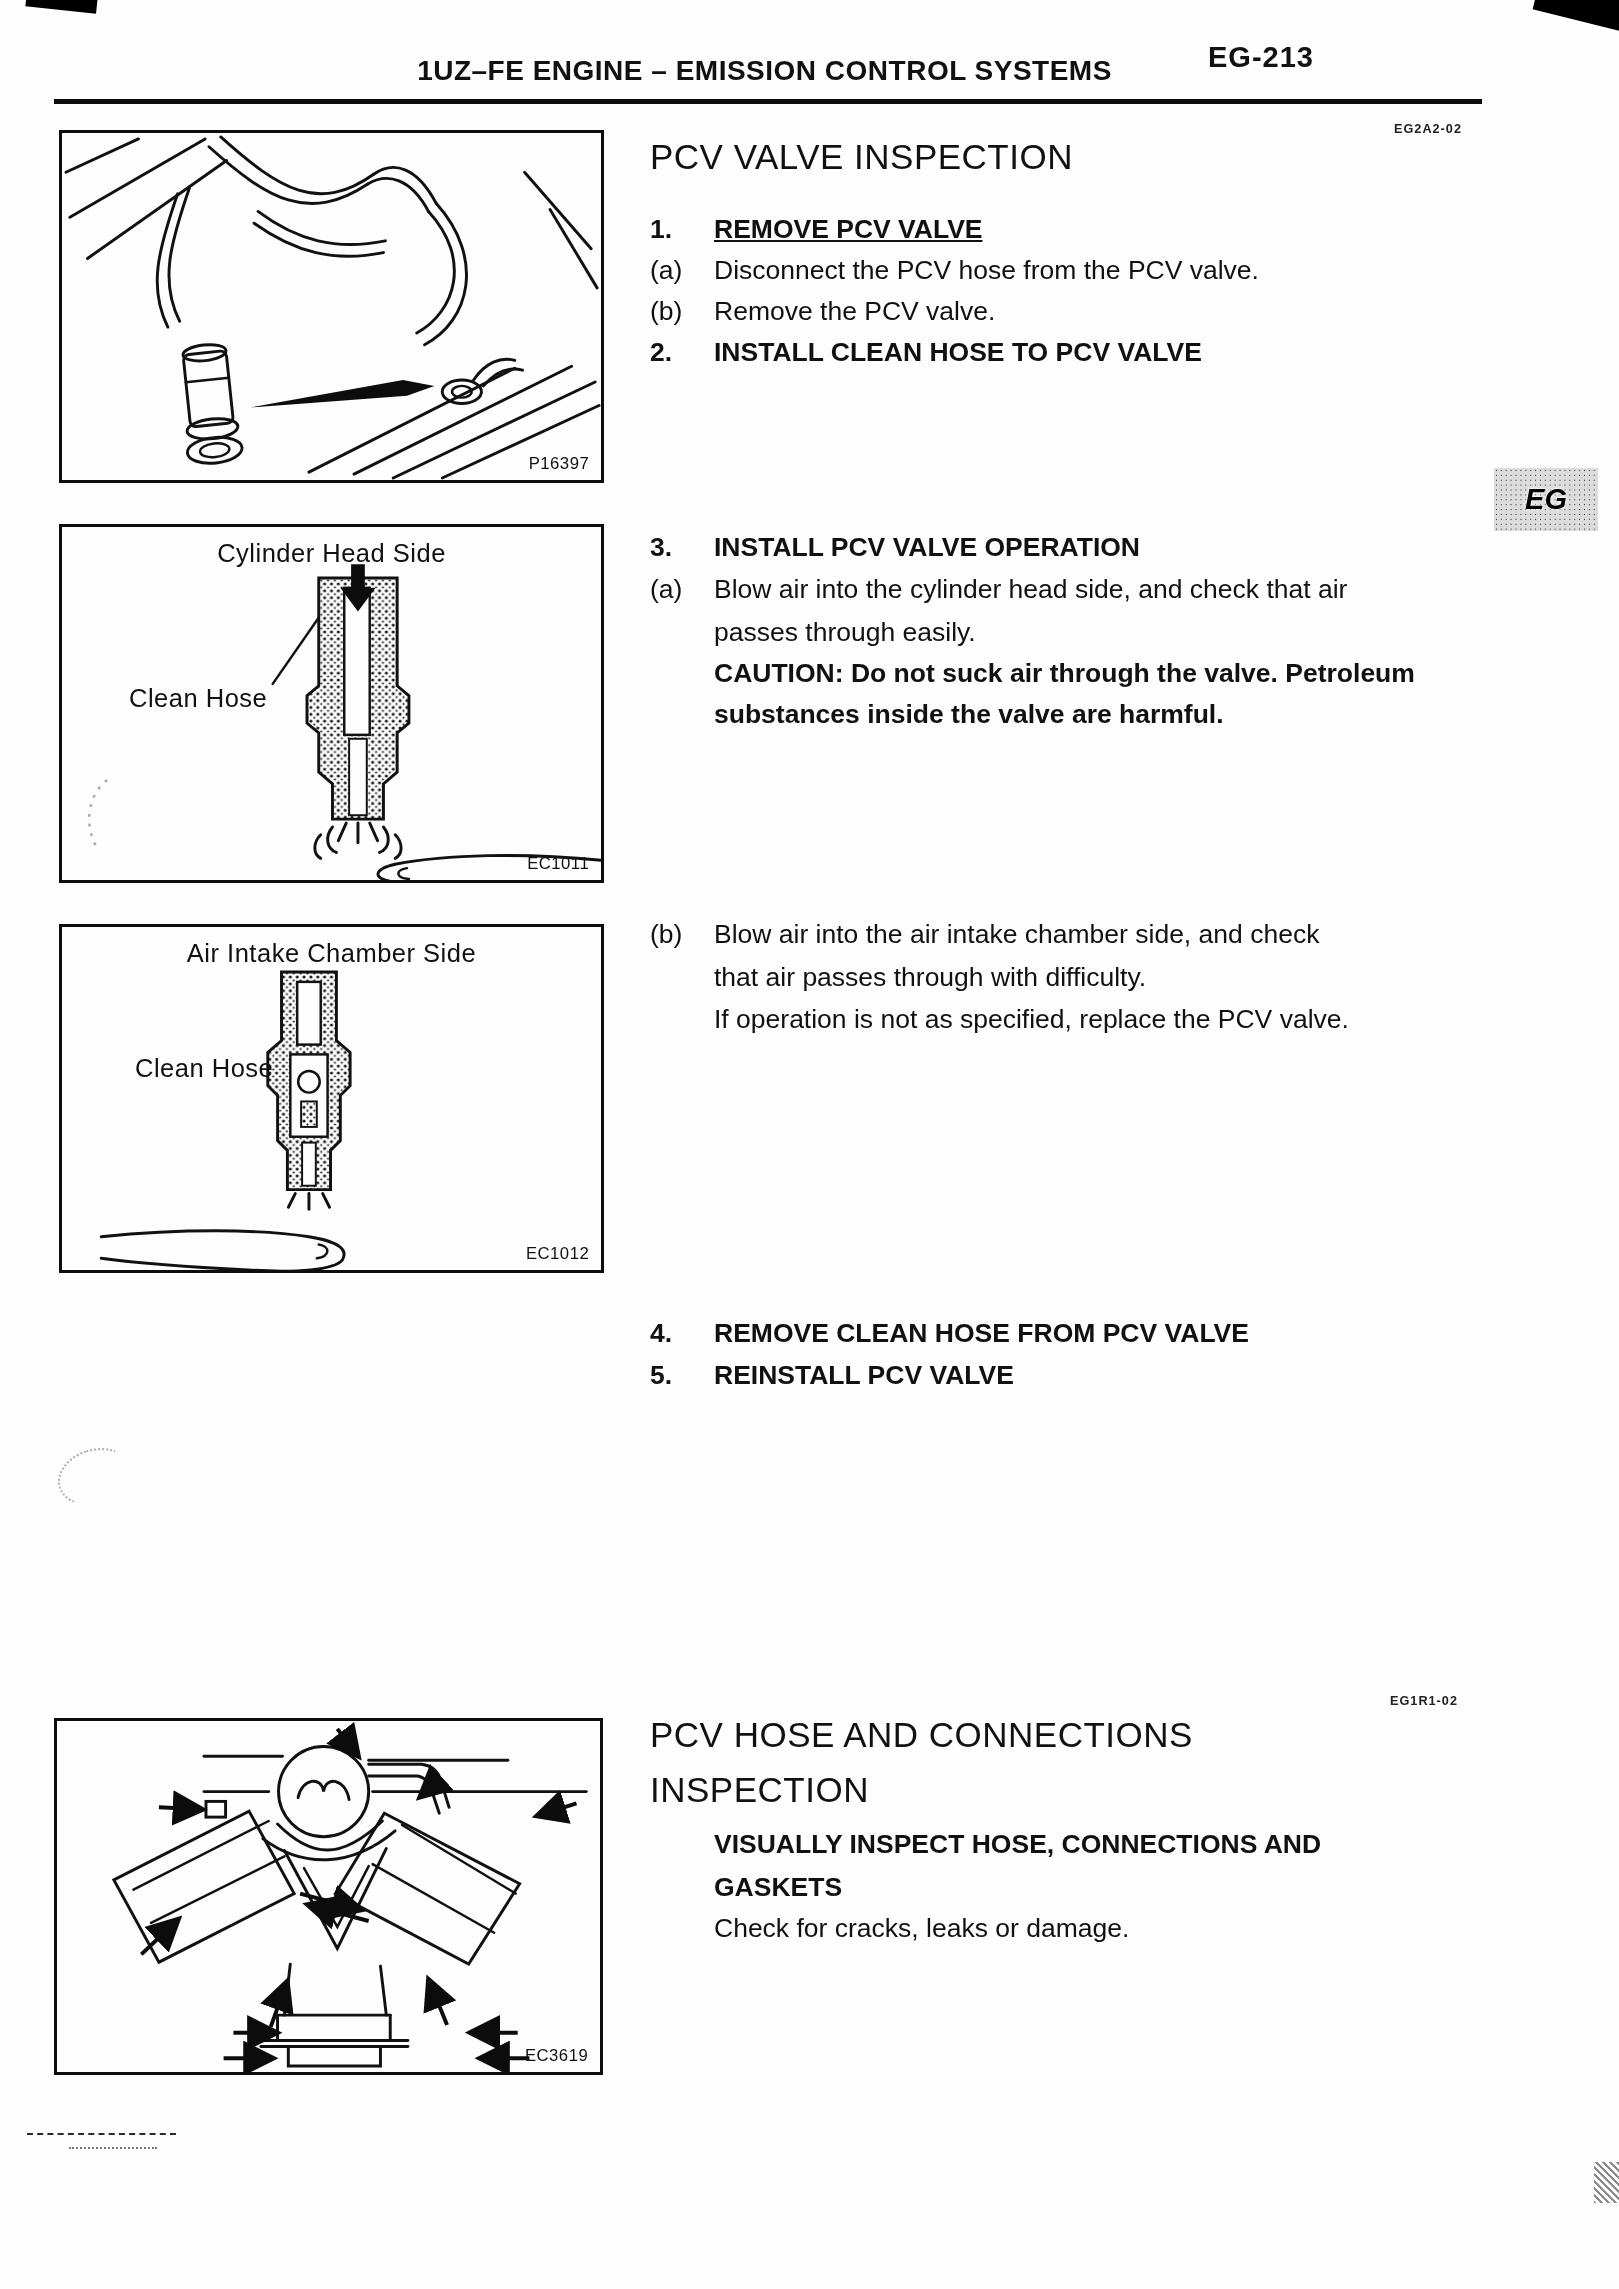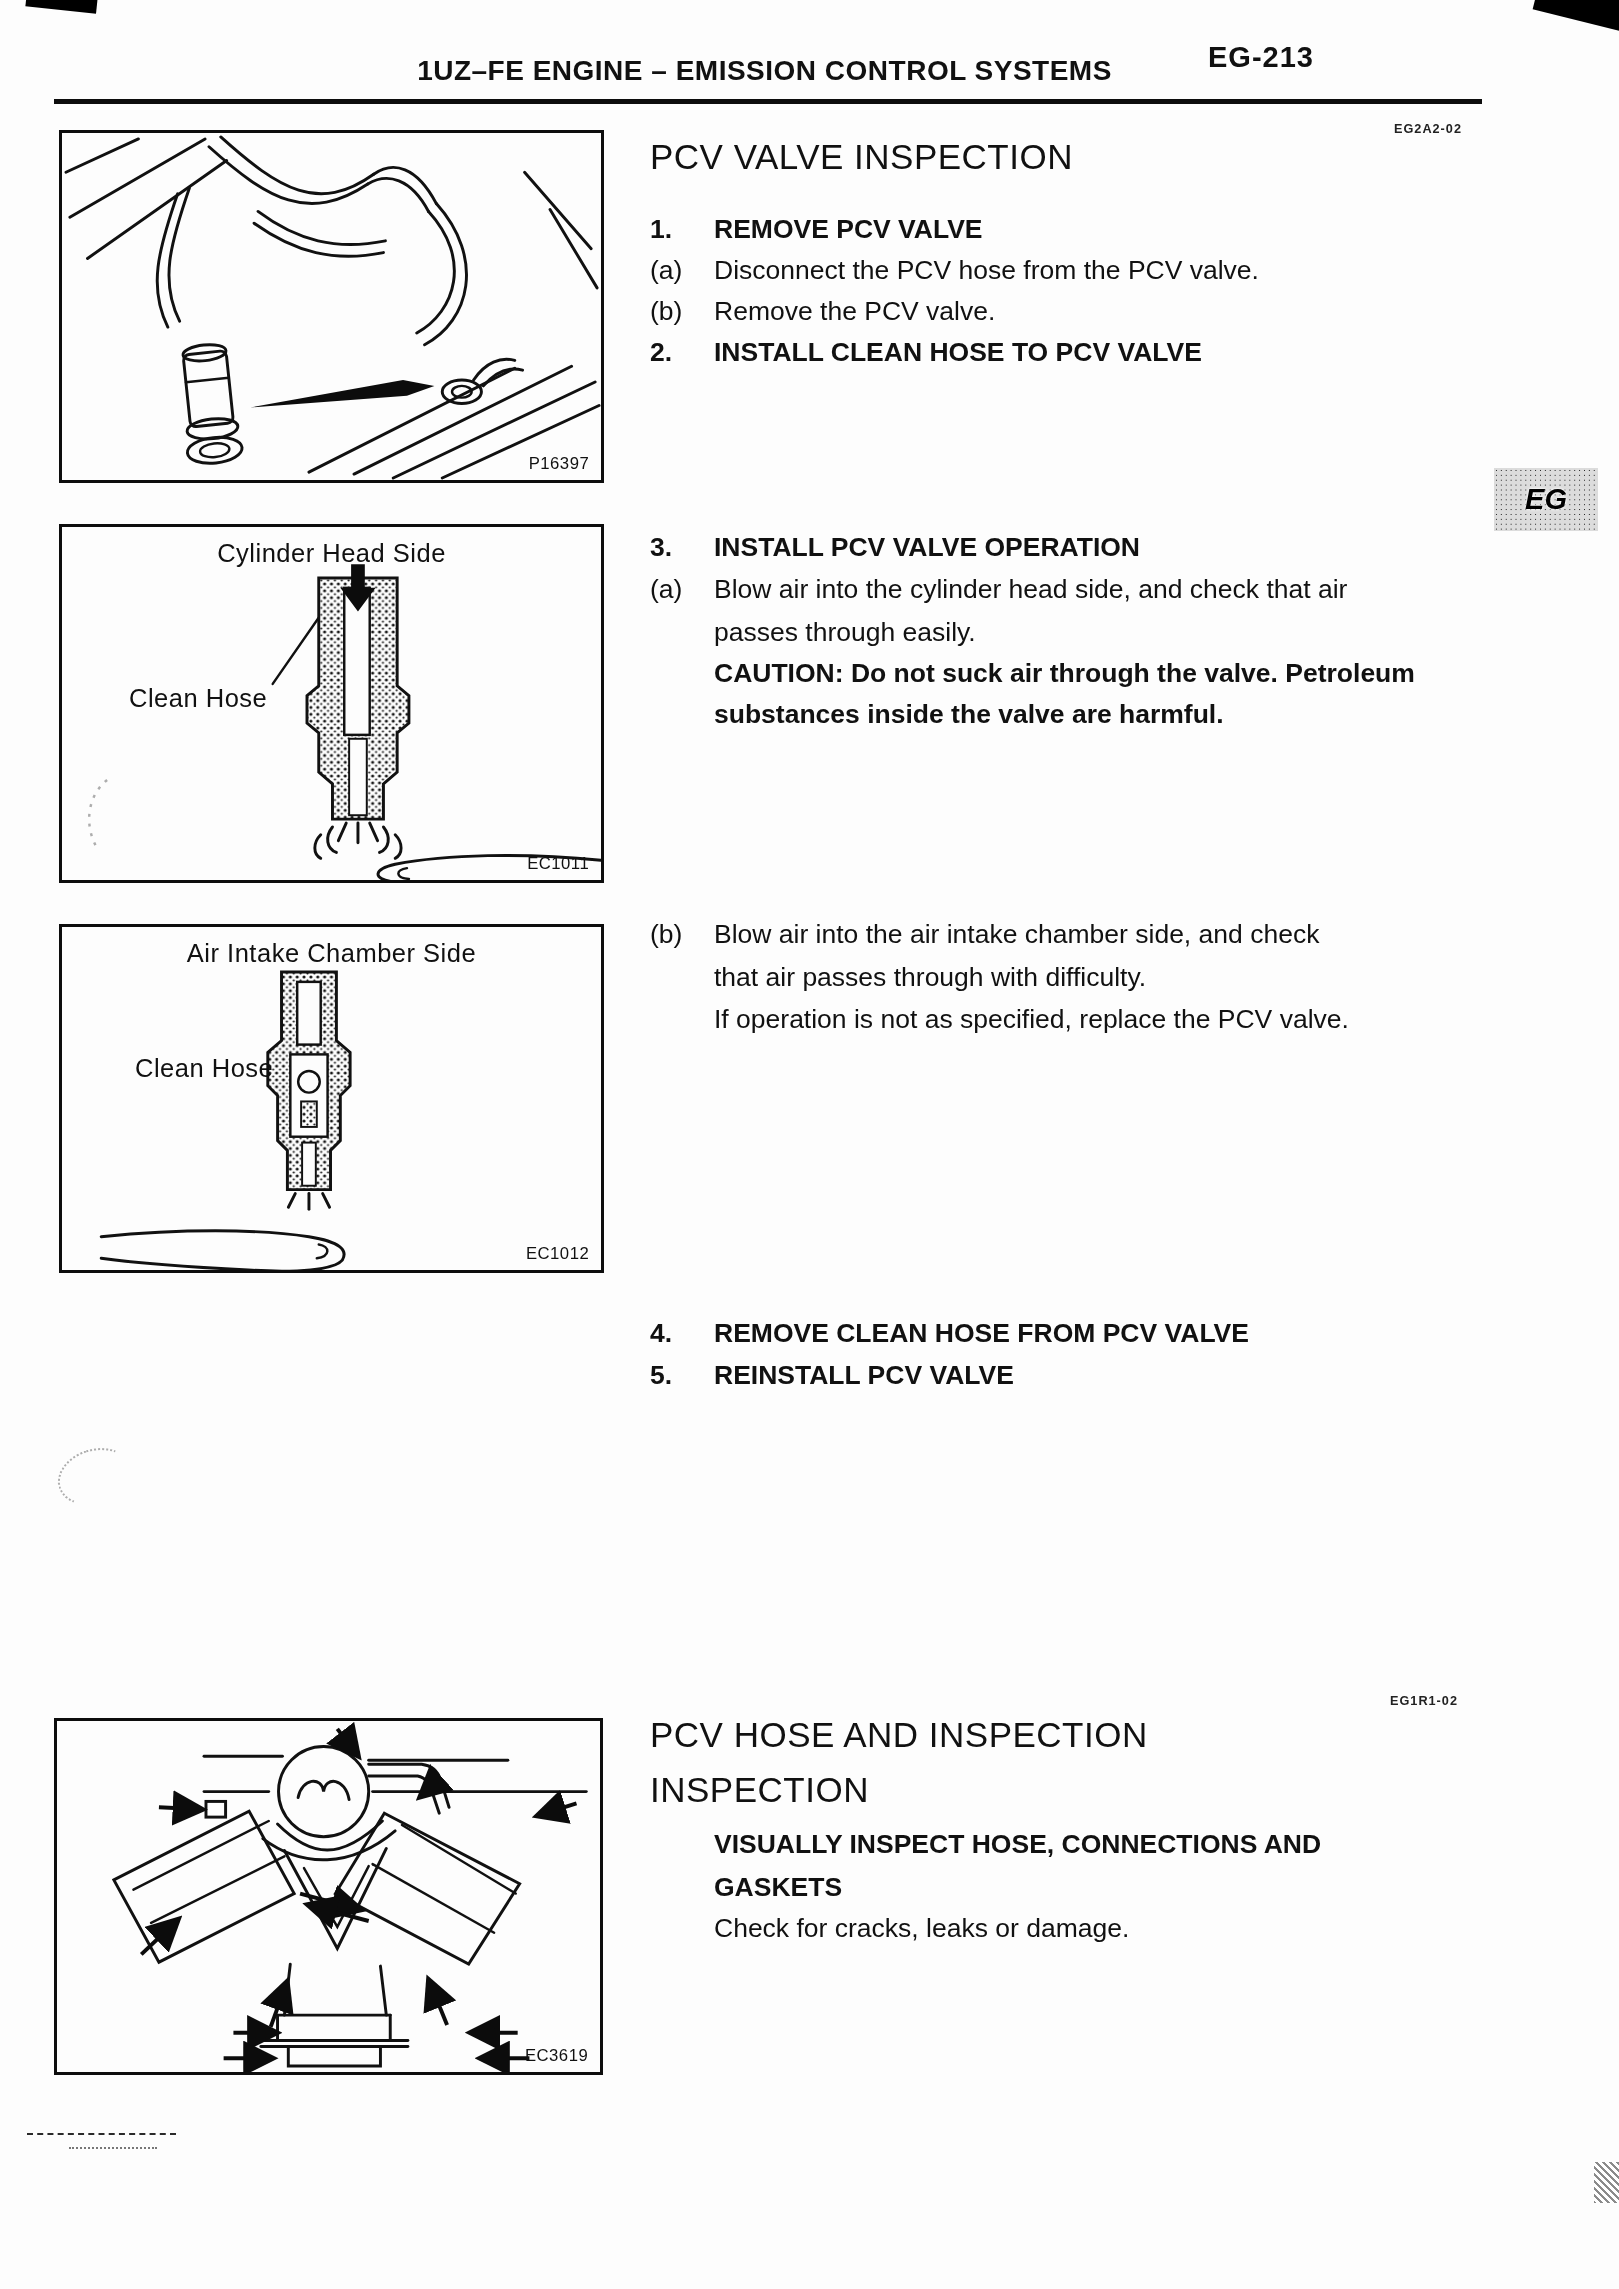--- a/index.html
+++ b/index.html
@@ -217,21 +217,21 @@
         <line x1="170" y1="344" x2="218" y2="344" marker-end="url(#ah)"></line>
         <line x1="470" y1="318" x2="424" y2="318" marker-end="url(#ah)"></line>
         <line x1="482" y1="344" x2="434" y2="344" marker-end="url(#ah)"></line>
       </g>
     </svg>
     <div class="figcode">EC3619</div>
   </div>
 
   <div class="abs h1" style="top:137px;">PCV VALVE INSPECTION</div>
 
-  <div class="abs row b" style="top:214px;">
+  <div class="abs row b" style="top:214px;text-decoration:underline;">
     <span class="num">1.</span><span>REMOVE PCV VALVE</span>
   </div>
   <div class="abs row" style="top:255px;">
     <span class="num">(a)</span><span>Disconnect the PCV hose from the PCV valve.</span>
   </div>
   <div class="abs row" style="top:296px;">
     <span class="num">(b)</span><span>Remove the PCV valve.</span>
   </div>
   <div class="abs row b" style="top:337px;">
     <span class="num">2.</span><span>INSTALL CLEAN HOSE TO PCV VALVE</span>
@@ -253,20 +253,20 @@
   <div class="abs cont" style="top:962px;">that air passes through with difficulty.</div>
   <div class="abs cont" style="top:1004px;">If operation is not as specified, replace the PCV valve.</div>
 
   <div class="abs row b" style="top:1318px;">
     <span class="num">4.</span><span>REMOVE CLEAN HOSE FROM PCV VALVE</span>
   </div>
   <div class="abs row b" style="top:1360px;">
     <span class="num">5.</span><span>REINSTALL PCV VALVE</span>
   </div>
 
-  <div class="abs h1" style="top:1715px;">PCV HOSE AND INSPECTION</div>
+  <div class="abs h1" style="top:1715px;">PCV HOSE AND CONNECTIONS</div>
   <div class="abs h1" style="top:1770px;">INSPECTION</div>
   <div class="abs cont b" style="top:1829px;">VISUALLY INSPECT HOSE, CONNECTIONS AND</div>
   <div class="abs cont b" style="top:1872px;">GASKETS</div>
   <div class="abs cont" style="top:1913px;">Check for cracks, leaks or damage.</div>
 
 </div>
 
 
 </body></html>

